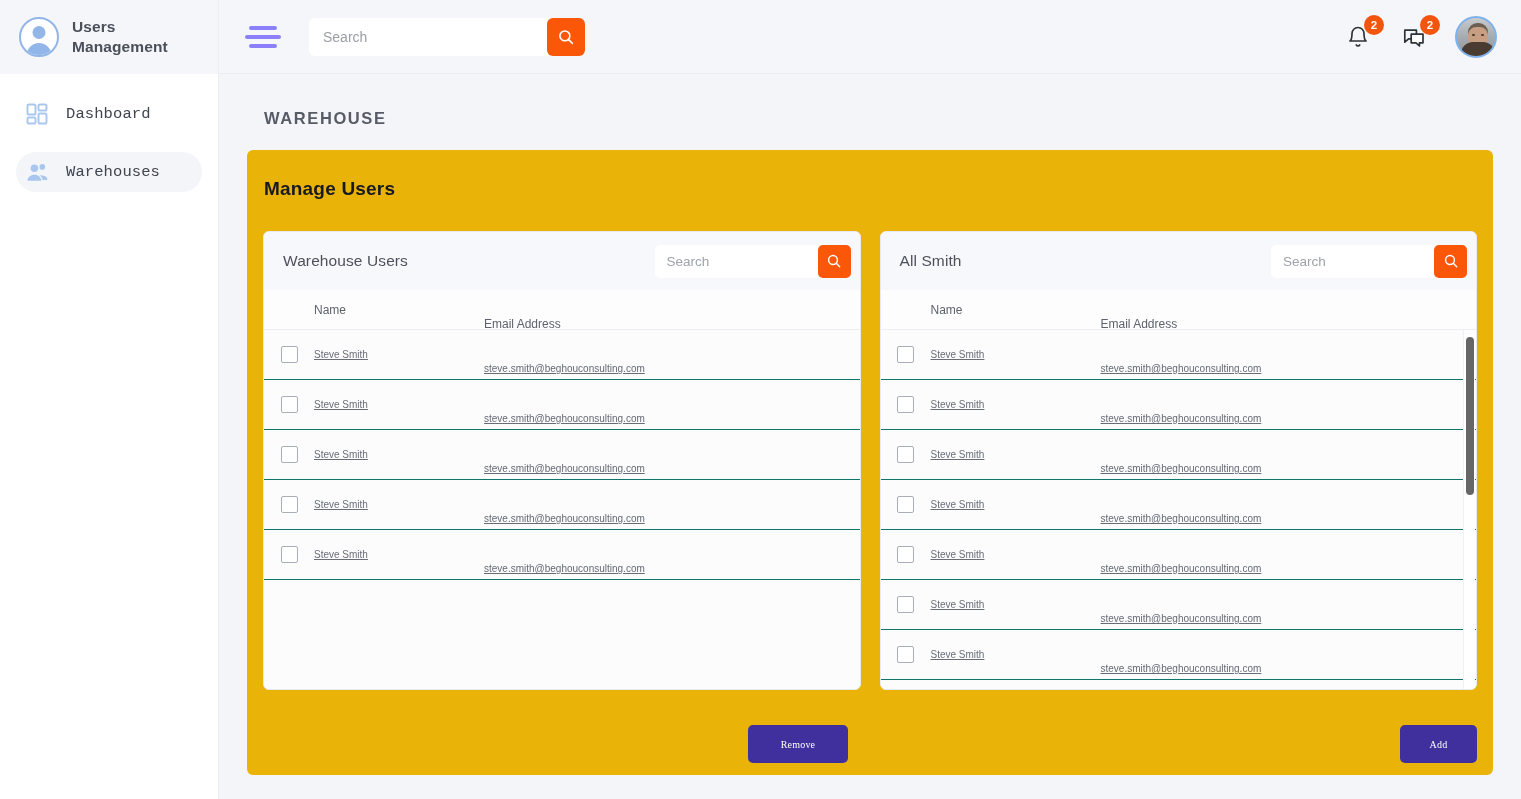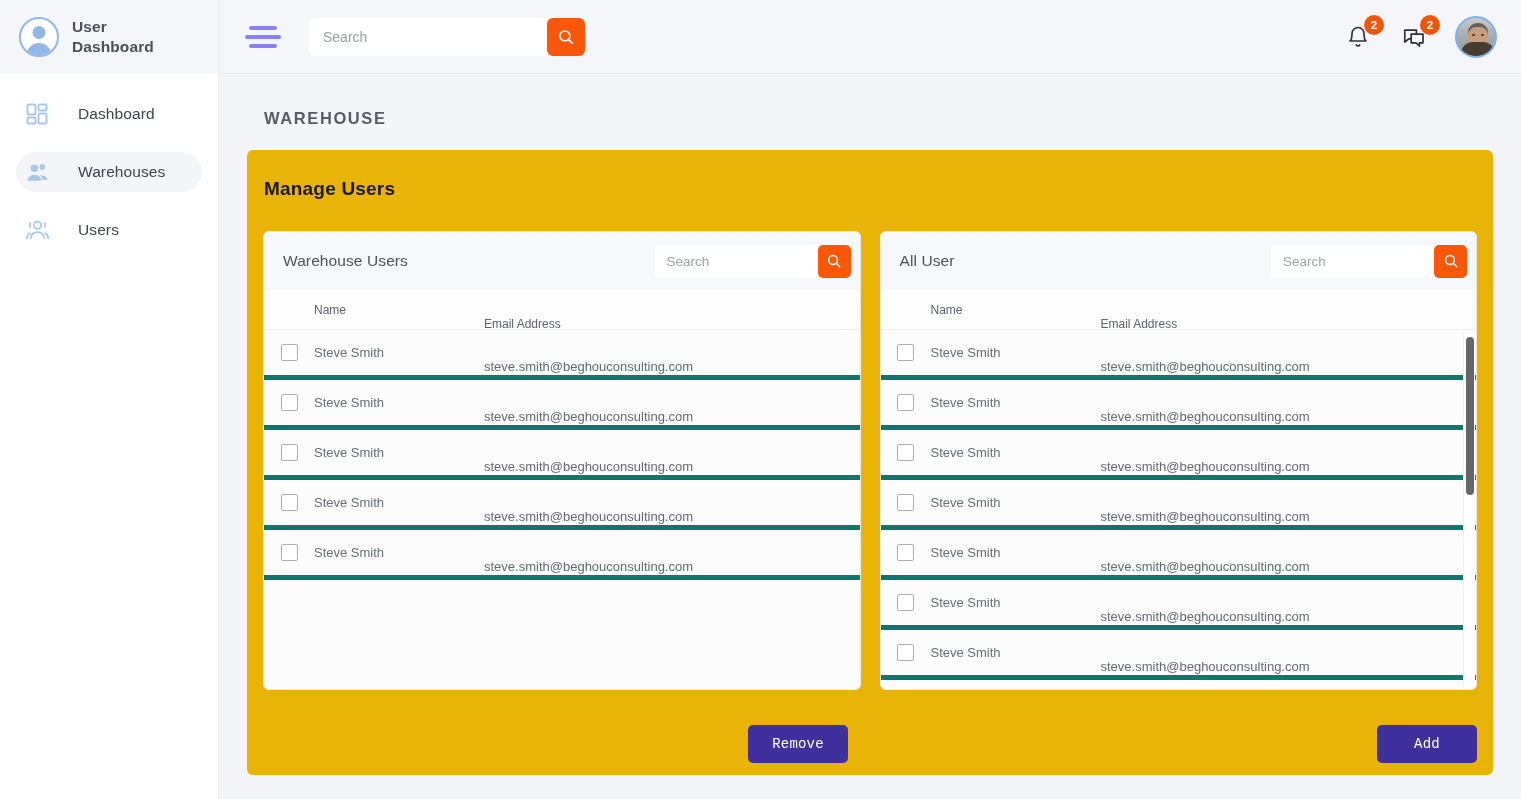--- a/index.html
+++ b/index.html
@@ -49,21 +49,22 @@
     max-width: 120px;
   }
 
   .nav { padding-top: 20px; }
   .nav-item {
     display: flex; align-items: center;
     height: 40px; margin: 0 16px 18px 16px;
     padding-left: 8px;
     border-radius: 20px;
     cursor: pointer;
-    gap: 28px;
+    gap: 16px;
+    font-family: Liberation Mono, monospace;
   }
   .nav-item.active { background: #f3f5f9; }
   .nav-icon { width: 26px; height: 26px; flex: 0 0 26px; display:flex; align-items:center; justify-content:center;}
   .nav-label { font-size: 15.5px; color: #3f444e; letter-spacing: .1px; }
 
   
   .main { flex: 1; height: 799px; display: flex; flex-direction: column; min-width: 0; }
 
   .topbar {
     height: 74px; flex: 0 0 74px;
@@ -166,22 +167,22 @@
     border-bottom:1px solid #edeef4;
     font-size:12px; color:#5d626c;
   }
   .col-check { width: 50px; flex:0 0 50px; display:flex; align-items:center; justify-content:center; }
   .col-name  { width: 170px; flex:0 0 170px; }
   .col-email { flex:1; min-width:0;margin-top:28px; }
 
   .tbl-body { flex:1; min-height:0; position:relative; overflow:hidden; background:#fcfcfd; }
   .row {
     display:flex; align-items:center;
-    height:50px; border-bottom:5px solid #0f766e;
-    font-size:13px; color:#686d77;
+    height:50px; border-bottom:1px solid #0f766e;
+    font-size:10px; color:#686d77;text-decoration:underline;
   }
   .row .col-email { color:#646973; }
   .cbox {
     width:17px; height:17px; border:1.5px solid #a9aeb8; border-radius:2px;
     background:#fff; cursor:pointer;
   }
 
   .scroll-track {
     position:absolute; top:0; right:1px; width:12px; height:100%;
     background:#ffffff; border-left:1px solid #f0f0f5;
@@ -191,39 +192,39 @@
     background:#666666;
   }
 
   .card-actions {
     display:flex; align-items:center; justify-content:space-between;
     padding: 16px 16px 0 16px; height: 78px; flex:0 0 78px;
   }
   .btn {
     border:none; cursor:pointer;
     background:#40309e; color:#fff;
-    font-size:14px; border-radius:5px;
-    height:38px; font-family:Liberation Mono, monospace;
+    font-size:10px; border-radius:5px;
+    height:38px; font-family:Liberation Serif, serif;
     letter-spacing:.2px;
   }
   .btn-remove { width:100px; margin-left: 485px; }
-  .btn-add { width:100px;text-align:center; }
+  .btn-add { width:77px;text-align:center; }
 </style>
 </head>
 <body>
 
 <div class="app">
 
   <aside class="sidebar">
     <div class="brand">
       <div class="brand-avatar">
         <div class="head"></div>
           <div class="body"></div>
       </div>
-      <div class="brand-title">User Dashboard</div>
+      <div class="brand-title">Users Management</div>
     </div>
 
     <nav class="nav">
       <div class="nav-item">
         <span class="nav-icon">
           <svg width="24" height="24" viewBox="0 0 24 24" fill="none" stroke="#a9c7ee" stroke-width="1.9">
             <rect x="2.5" y="2.5" width="8" height="10" rx="1.6"></rect>
             <rect x="13.5" y="2.5" width="8" height="6" rx="1.6"></rect>
             <rect x="2.5" y="15.5" width="8" height="6" rx="1.6"></rect>
             <rect x="13.5" y="11.5" width="8" height="10" rx="1.6"></rect>
@@ -237,31 +238,20 @@
           <svg width="25" height="25" viewBox="0 0 24 24" fill="#a9c7ee">
             <circle cx="9" cy="8" r="3.6"></circle>
             <path d="M2.4 20c0-3.6 2.9-5.9 6.6-5.9s6.6 2.3 6.6 5.9z"></path>
             <circle cx="16.6" cy="6.6" r="2.7"></circle>
             <path d="M14 14.6c3 0 7.6.7 7.6 4.6h-4.8c0-2.2-1.3-3.7-2.8-4.6z"></path>
           </svg>
         </span>
         <span class="nav-label">Warehouses</span>
       </div>
 
-      <div class="nav-item">
-        <span class="nav-icon">
-          <svg width="25" height="25" viewBox="0 0 24 24" fill="none" stroke="#a9c7ee" stroke-width="1.7" stroke-linecap="round">
-            <circle cx="12" cy="7" r="3.5"></circle>
-            <path d="M5.5 19.5c0-3.6 2.9-6 6.5-6s6.5 2.4 6.5 6"></path>
-            <path d="M5 8.6a3 3 0 0 1 0-3.6M19 8.6a3 3 0 0 0 0-3.6"></path>
-            <path d="M1.8 19.5c0-2.3 1.2-4 3-4.8M22.2 19.5c0-2.3-1.2-4-3-4.8"></path>
-          </svg>
-        </span>
-        <span class="nav-label">Users</span>
-      </div>
     </nav>
   </aside>
 
   <div class="main">
 
     <header class="topbar">
       <div class="hamburger">
         <span></span>
           <span></span>
           <span></span>
@@ -366,21 +356,21 @@
                     <div class="cbox"></div>
                   </div>
                   <div class="col-name">Steve Smith</div>
                   <div class="col-email">steve.smith@beghouconsulting.com</div>
                 </div>
               </div>
           </div>
 
           <div class="panel">
             <div class="panel-head">
-              <div class="panel-title">All User</div>
+              <div class="panel-title">All Smith</div>
               <div class="panel-search">
                 <input type="text" placeholder="Search" style="">
                 <button class="search-btn">
                   <svg width="16" height="16" viewBox="0 0 24 24" fill="none" stroke="#fff" stroke-width="2.2" stroke-linecap="round">
                     <circle cx="10.5" cy="10.5" r="6.6"></circle>
                       <path d="M15.5 15.5l5 5"></path>
                   </svg>
                 </button>
               </div>
             </div>

